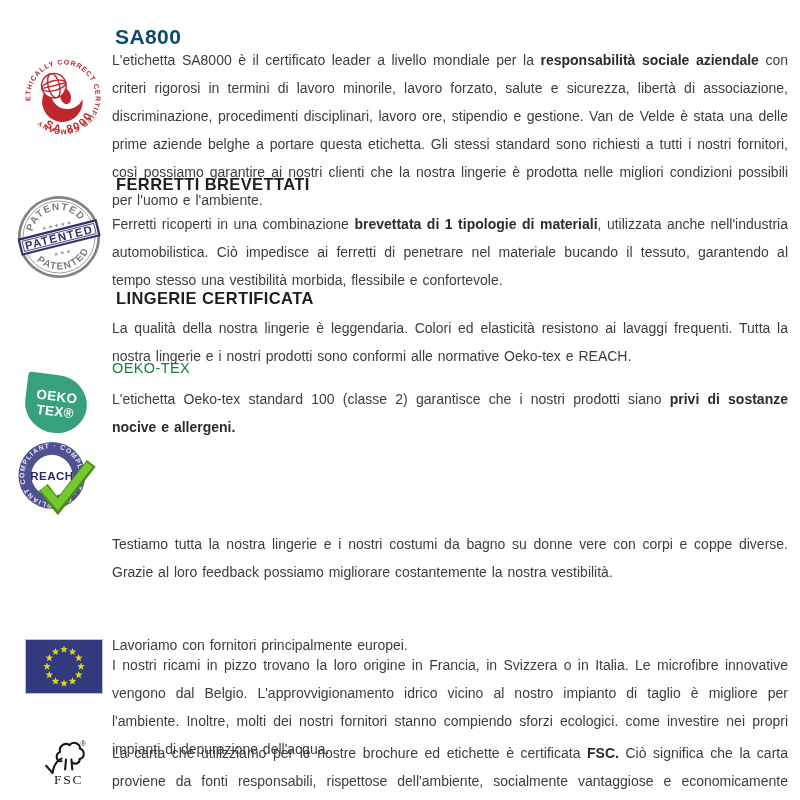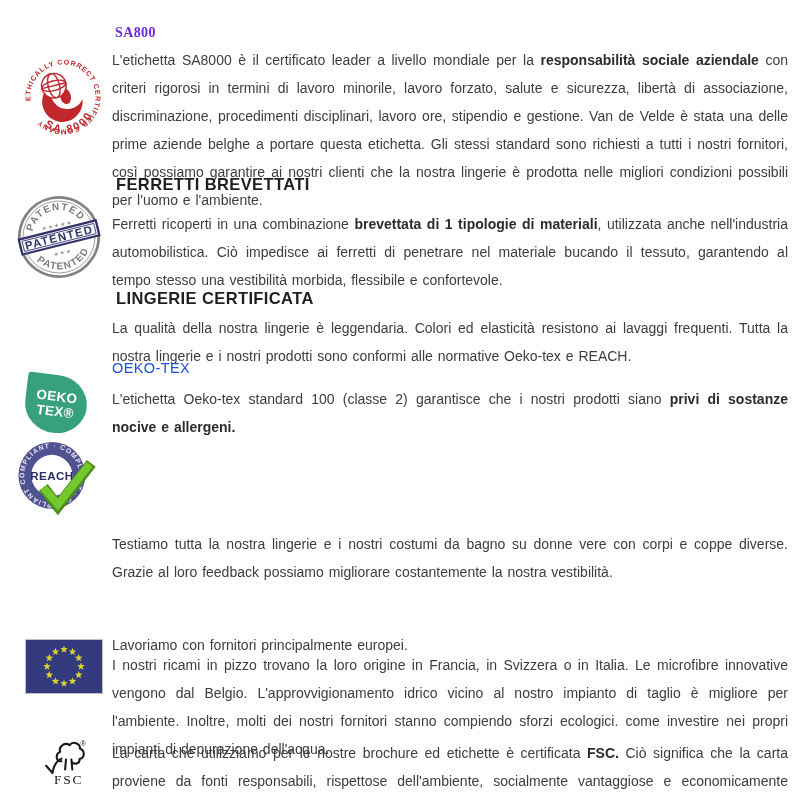--- a/index.html
+++ b/index.html
@@ -7,29 +7,29 @@
     position:relative;width:800px;height:800px;background:#ffffff;
     font-family:"Liberation Sans",sans-serif;color:#3d3d3d;overflow:hidden;
   }
   .para{
     position:absolute;left:112px;width:676px;
     font-size:14px;line-height:28px;text-align:justify;color:#3d3d3d;
     word-spacing:1px;
   }
   .para .b{font-weight:700;color:#2c2c2c;}
   .h-main{
-    position:absolute;left:115px;margin:0;color:#6d28d9;
-    font-size:14px;font-weight:600;letter-spacing:.4px;font-family:Liberation Serif, serif;
+    position:absolute;left:115px;margin:0;color:#0c4a6e;
+    font-size:21px;font-weight:600;letter-spacing:.4px;
   }
   .h-sub{
     position:absolute;left:116px;margin:0;color:#1f1f1f;
     font-size:17px;font-weight:700;letter-spacing:.4px;transform:scaleX(.97);transform-origin:left;
   }
   .h-label{
-    position:absolute;left:112px;margin:0;color:#1d4ed8;
+    position:absolute;left:112px;margin:0;color:#15803d;
     font-size:14.5px;font-weight:400;letter-spacing:.4px;
   }
   .badge{position:absolute;}
   .oeko-badge{
     position:absolute;left:25px;top:375px;width:62px;height:58px;
     background:#36a17c;border-radius:3px 52% 50% 52%;transform:rotate(7deg);
     display:flex;flex-direction:column;align-items:center;justify-content:center;
     color:#ffffff;font-weight:700;font-size:13.5px;line-height:1.12;text-align:center;letter-spacing:.3px;
   }
   svg text{font-family:"Liberation Sans",sans-serif;}

